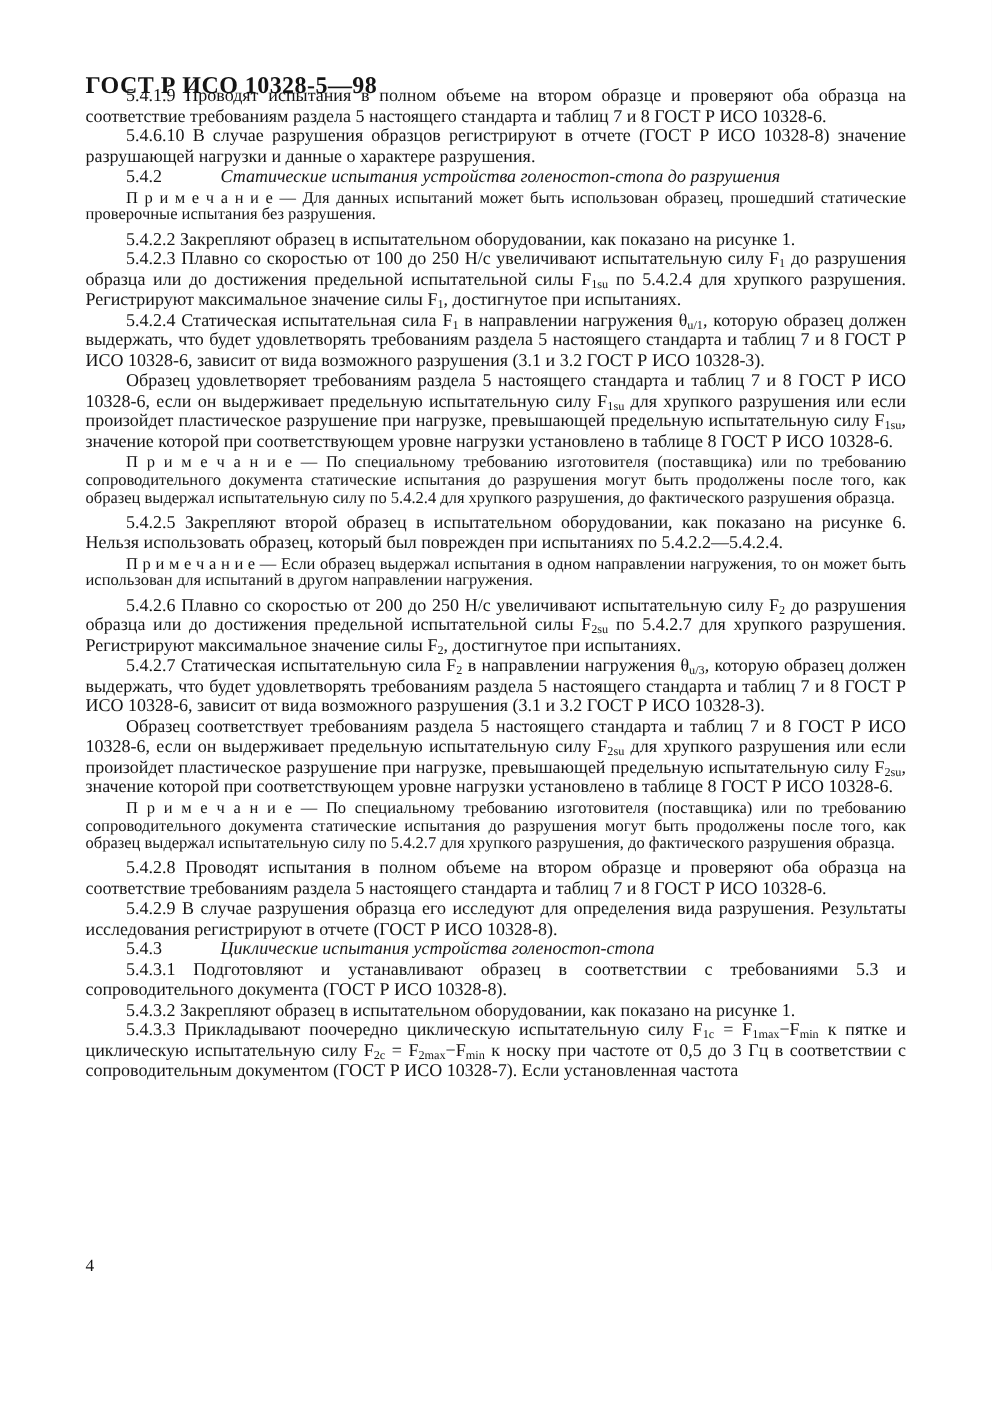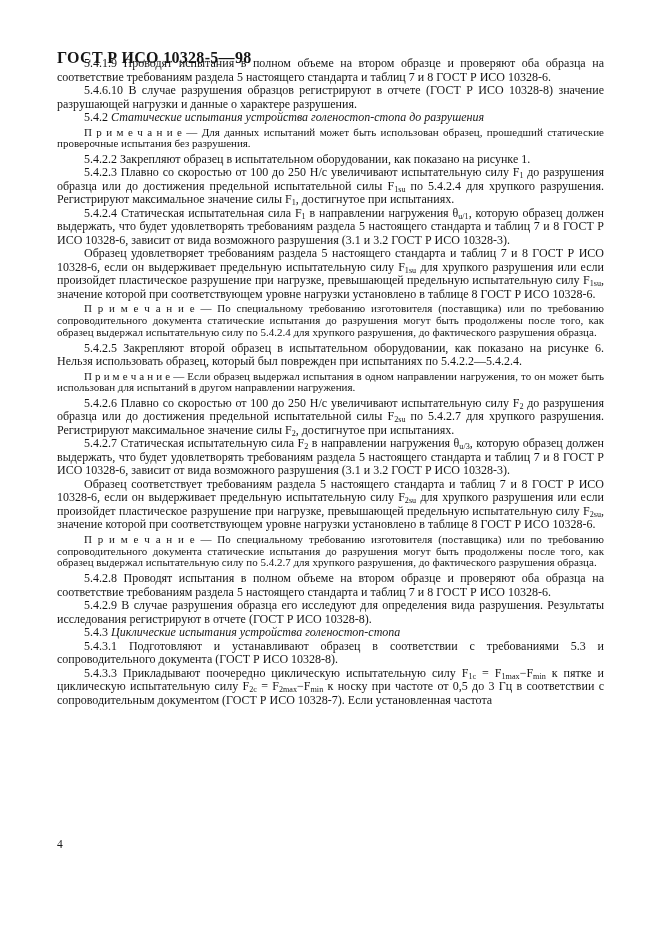--- a/index.html
+++ b/index.html
@@ -35,21 +35,21 @@
   }
   p.p, p.heading {
     font-size: 12px;
     line-height: 13.5px;
   }
   p.note {
     font-size: 11px;
     line-height: 11.7px;
     margin: 2px 0 3px 0;
   }
-  .it { font-style: italic; }
+  .it { font-style: italic; margin-left: 36px; }
   sub {
     font-size: 68%;
     line-height: 0;
     vertical-align: -0.25em;
   }
   .page-number {
     position: absolute;
     top: 838px; left: 57px;
     font-size: 11.5px;
   }
@@ -65,25 +65,26 @@
       <p class="p"><span>5.4.6.10 В случае разрушения образцов регистрируют в отчете (ГОСТ Р ИСО 10328-8) значение разрушающей нагрузки и данные о характере разрушения.</span></p>
       <p class="heading"><span>5.4.2 </span><span class="it">Статические испытания устройства голеностоп-стопа до разрушения</span></p>
       <p class="note"><span>П р и м е ч а н и е — Для данных испытаний может быть использован образец, прошедший статические проверочные испытания без разрушения.</span></p>
       <p class="p"><span>5.4.2.2 Закрепляют образец в испытательном оборудовании, как показано на рисунке 1.</span></p>
       <p class="p"><span>5.4.2.3 Плавно со скоростью от 100 до 250 Н/с увеличивают испытательную силу F</span><sub>1</sub><span> до разрушения образца или до достижения предельной испытательной силы F</span><sub>1su</sub><span> по 5.4.2.4 для хрупкого разрушения. Регистрируют максимальное значение силы F</span><sub>1</sub><span>, достигнутое при испытаниях.</span></p>
       <p class="p"><span>5.4.2.4 Статическая испытательная сила F</span><sub>1</sub><span> в направлении нагружения θ</span><sub>u/1</sub><span>, которую образец должен выдержать, что будет удовлетворять требованиям раздела 5 настоящего стандарта и таблиц 7 и 8 ГОСТ Р ИСО 10328-6, зависит от вида возможного разрушения (3.1 и 3.2 ГОСТ Р ИСО 10328-3).</span></p>
       <p class="p"><span>Образец удовлетворяет требованиям раздела 5 настоящего стандарта и таблиц 7 и 8 ГОСТ Р ИСО 10328-6, если он выдерживает предельную испытательную силу F</span><sub>1su</sub><span> для хрупкого разрушения или если произойдет пластическое разрушение при нагрузке, превышающей предельную испытательную силу F</span><sub>1su</sub><span>, значение которой при соответствующем уровне нагрузки установлено в таблице 8 ГОСТ Р ИСО 10328-6.</span></p>
       <p class="note"><span>П р и м е ч а н и е — По специальному требованию изготовителя (поставщика) или по требованию сопроводительного документа статические испытания до разрушения могут быть продолжены после того, как образец выдержал испытательную силу по 5.4.2.4 для хрупкого разрушения, до фактического разрушения образца.</span></p>
       <p class="p"><span>5.4.2.5 Закрепляют второй образец в испытательном оборудовании, как показано на рисунке 6. Нельзя использовать образец, который был поврежден при испытаниях по 5.4.2.2—5.4.2.4.</span></p>
       <p class="note"><span>П р и м е ч а н и е — Если образец выдержал испытания в одном направлении нагружения, то он может быть использован для испытаний в другом направлении нагружения.</span></p>
-      <p class="p"><span>5.4.2.6 Плавно со скоростью от 100 до 250 Н/с увеличивают испытательную силу F</span><sub>2</sub><span> до разрушения образца или до достижения предельной испытательной силы F</span><sub>2su</sub><span> по 5.4.2.7 для хрупкого разрушения. Регистрируют максимальное значение силы F</span><sub>2</sub><span>, достигнутое при испытаниях.</span></p>
+      <p class="p"><span>5.4.2.6 Плавно со скоростью от 200 до 250 Н/с увеличивают испытательную силу F</span><sub>2</sub><span> до разрушения образца или до достижения предельной испытательной силы F</span><sub>2su</sub><span> по 5.4.2.7 для хрупкого разрушения. Регистрируют максимальное значение силы F</span><sub>2</sub><span>, достигнутое при испытаниях.</span></p>
       <p class="p"><span>5.4.2.7 Статическая испытательную сила F</span><sub>2</sub><span> в направлении нагружения θ</span><sub>u/3</sub><span>, которую образец должен выдержать, что будет удовлетворять требованиям раздела 5 настоящего стандарта и таблиц 7 и 8 ГОСТ Р ИСО 10328-6, зависит от вида возможного разрушения (3.1 и 3.2 ГОСТ Р ИСО 10328-3).</span></p>
       <p class="p"><span>Образец соответствует требованиям раздела 5 настоящего стандарта и таблиц 7 и 8 ГОСТ Р ИСО 10328-6, если он выдерживает предельную испытательную силу F</span><sub>2su</sub><span> для хрупкого разрушения или если произойдет пластическое разрушение при нагрузке, превышающей предельную испытательную силу F</span><sub>2su</sub><span>, значение которой при соответствующем уровне нагрузки установлено в таблице 8 ГОСТ Р ИСО 10328-6.</span></p>
       <p class="note"><span>П р и м е ч а н и е — По специальному требованию изготовителя (поставщика) или по требованию сопроводительного документа статические испытания до разрушения могут быть продолжены после того, как образец выдержал испытательную силу по 5.4.2.7 для хрупкого разрушения, до фактического разрушения образца.</span></p>
       <p class="p"><span>5.4.2.8 Проводят испытания в полном объеме на втором образце и проверяют оба образца на соответствие требованиям раздела 5 настоящего стандарта и таблиц 7 и 8 ГОСТ Р ИСО 10328-6.</span></p>
       <p class="p"><span>5.4.2.9 В случае разрушения образца его исследуют для определения вида разрушения. Результаты исследования регистрируют в отчете (ГОСТ Р ИСО 10328-8).</span></p>
       <p class="heading"><span>5.4.3 </span><span class="it">Циклические испытания устройства голеностоп-стопа</span></p>
       <p class="p"><span>5.4.3.1 Подготовляют и устанавливают образец в соответствии с требованиями 5.3 и сопроводительного документа (ГОСТ Р ИСО 10328-8).</span></p>
+      <p class="p"><span>5.4.3.2 Закрепляют образец в испытательном оборудовании, как показано на рисунке 1.</span></p>
       <p class="p"><span>5.4.3.3 Прикладывают поочередно циклическую испытательную силу F</span><sub>1c</sub><span> = F</span><sub>1max</sub><span>−F</span><sub>min</sub><span> к пятке и циклическую испытательную силу F</span><sub>2c</sub><span> = F</span><sub>2max</sub><span>−F</span><sub>min</sub><span> к носку при частоте от 0,5 до 3 Гц в соответствии с сопроводительным документом (ГОСТ Р ИСО 10328-7). Если установленная частота</span></p>
     </div>
 
   <div class="page-number">4</div>
 </div>
 
 </body></html>

